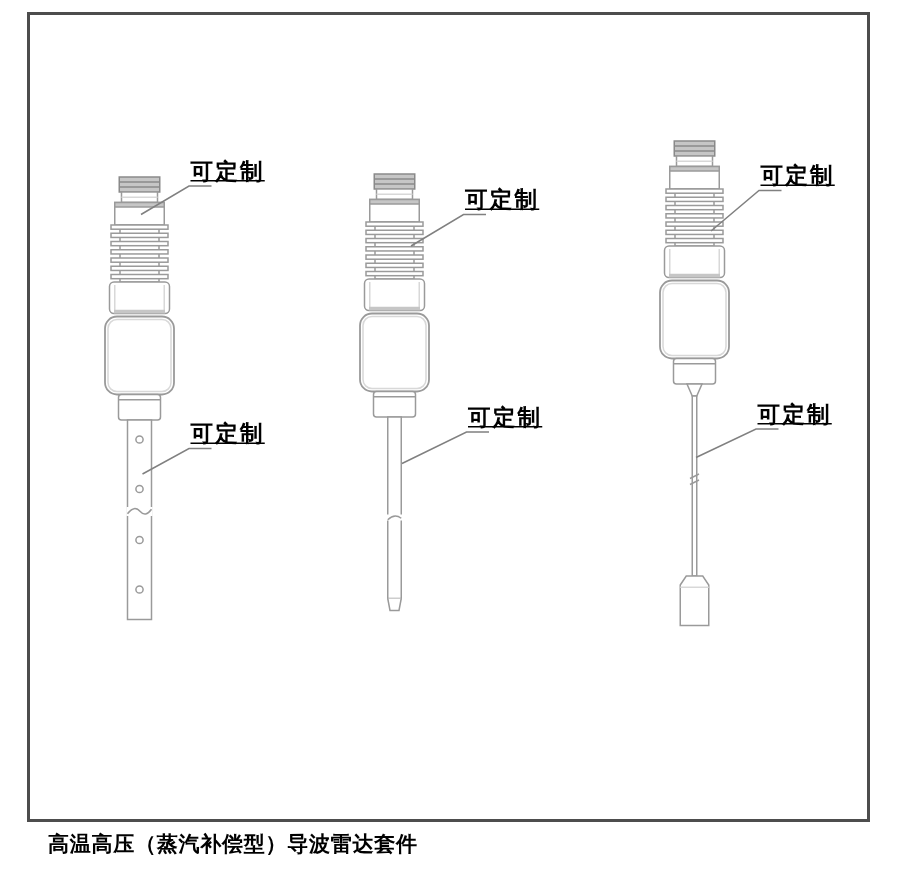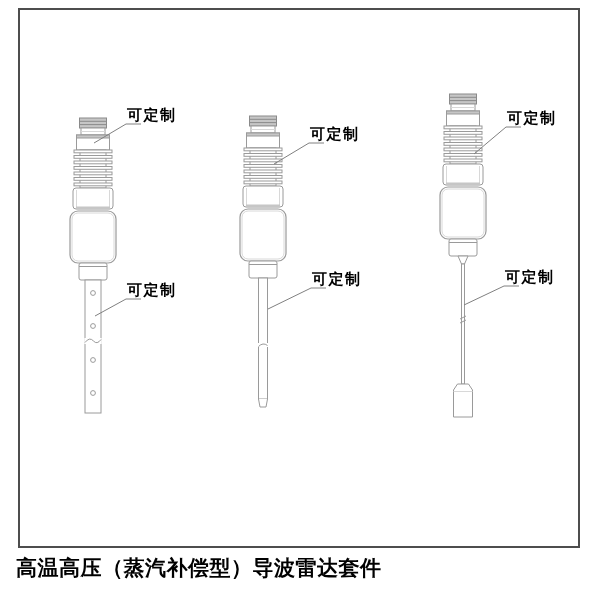--- a/index.html
+++ b/index.html
@@ -2,22 +2,22 @@
 <html><head>
 <meta charset="utf-8">
 <style>
   html,body{margin:0;padding:0;background:#ffffff;}
   #page{position:relative;width:600px;height:590px;background:#ffffff;overflow:hidden;
         font-family:"Liberation Sans","DejaVu Sans",sans-serif;}
   #frame{position:absolute;left:18px;top:8px;width:558px;height:536px;
          border:2px solid #4d4d4d;background:#ffffff;}
   #diagram{position:absolute;left:0;top:0;width:600px;height:590px;}
   .ann{position:absolute;font-size:15px;font-weight:600;color:#000;
-       letter-spacing:1.5px;white-space:nowrap;line-height:1;}
-  #caption{position:absolute;left:16px;top:554px;font-size:21px;font-weight:600;
+       letter-spacing:1.5px;white-space:nowrap;line-height:1;text-decoration:underline;}
+  #caption{position:absolute;left:32px;top:554px;font-size:14px;font-weight:600;
            color:#000;letter-spacing:0.5px;white-space:nowrap;}
 </style>
 </head>
 <body>
 
 <div id="page">
   <div id="frame"></div>
 
   <svg id="diagram" viewBox="0 0 600 590" xmlns="http://www.w3.org/2000/svg">
       <g>

